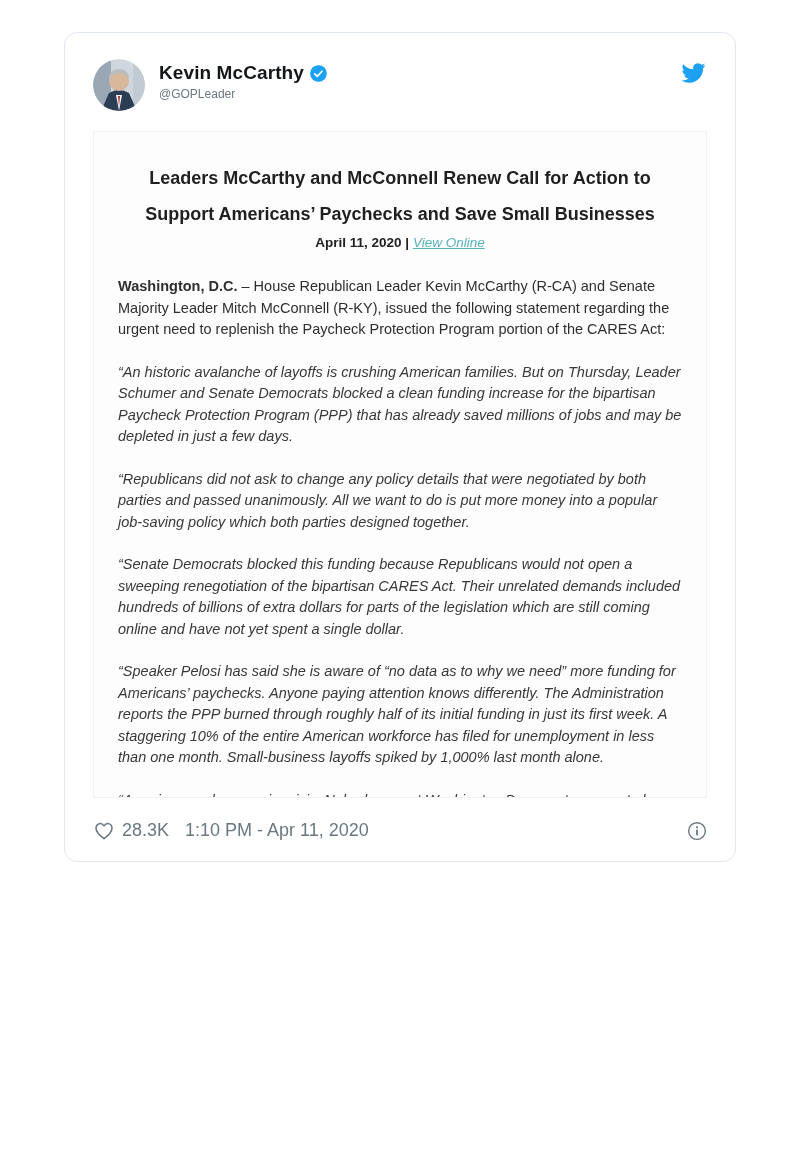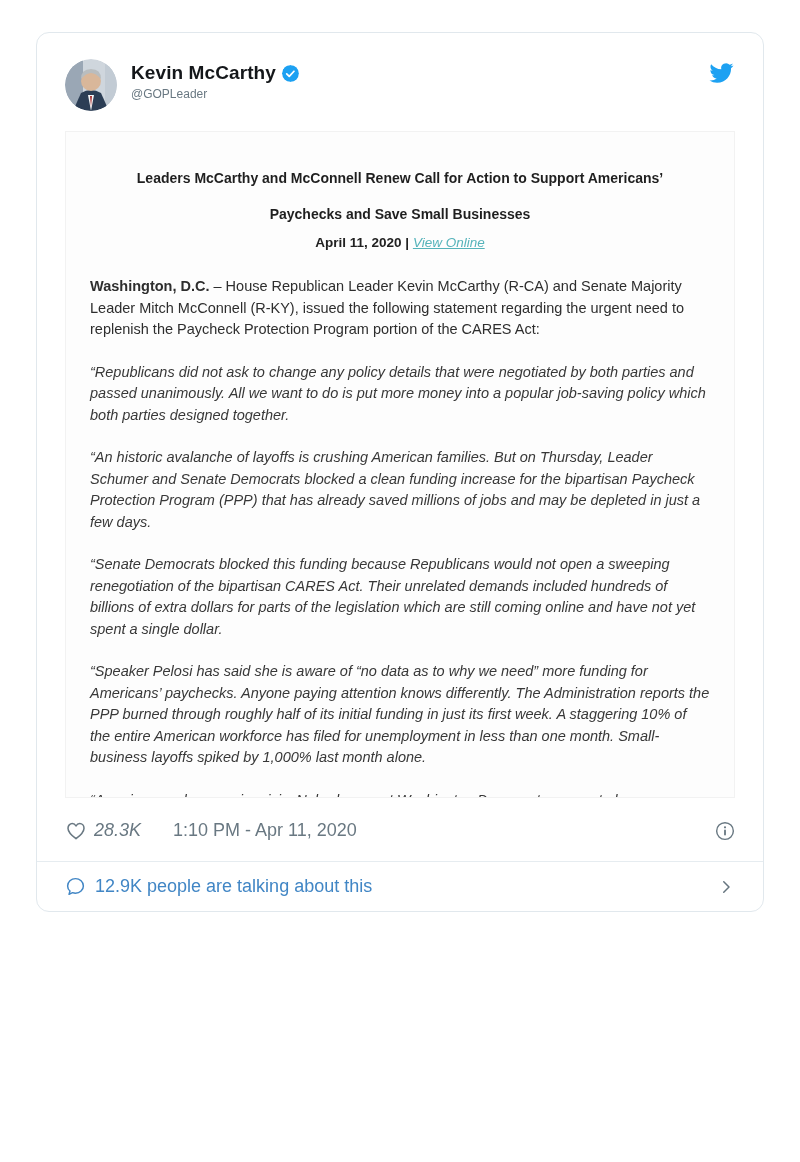--- a/index.html
+++ b/index.html
@@ -4,21 +4,21 @@
 <style>
   * { margin: 0; padding: 0; box-sizing: border-box; }
   html, body { background: #ffffff; }
   body {
     width: 800px; height: 1162px;
     font-family: "Liberation Sans", "DejaVu Sans", sans-serif;
     color: #1c2022;
     overflow: hidden;
   }
   .card {
-    width: 728px;
+    width: 672px;
     margin: 32px auto 0 auto;
     border: 1px solid #e1e8ed;
     border-radius: 13px;
     background: #fff;
   }
   .card-main { padding: 26px 28px 20px 28px; }
 
   
   .header { display: flex; align-items: flex-start; }
   .avatar {
@@ -42,39 +42,39 @@
     width: 100%;
     background: #fdfdfd;
     border: 1px solid #f2f2f2;
     padding: 28px 24px 12px 24px;
     overflow: hidden;
     height: 667px;
   }
   .pr { filter: blur(0.35px); }
   .pr-headline {
     text-align: center;
-    font-size: 14px;
+    font-size: 18px;
     font-weight: bold;
     color: #1f1f1f;
     line-height: 36px;
     padding: 0 10px;
   }
   .pr-dateline { text-align: center; margin-top: 3px; font-size: 13.5px; color: #222; }
   .pr-date { font-weight: bold; }
   .pr-sep { font-weight: bold; }
   .pr-view { color: #55b3ba; text-decoration: underline; cursor: pointer; font-style: italic; }
   .pr-body { margin-top: 26px; font-size: 14.5px; line-height: 21.5px; color: #2e2e2e; }
   .pr-body p { margin-bottom: 21px; }
   .pr-body .q { font-style: italic; color: #383838; }
   .pr-lead { font-weight: bold; }
 
   
   .footer { display: flex; align-items: center; margin-top: 22px; color: #697882; font-size: 18px; }
   .heart { width: 22px; height: 20px; margin-right: 7px; }
-  .likes { margin-right: 32px; font-style: italic; }
+  .likes { margin-right: 16px; }
   .spacer { flex: 1 1 auto; }
   .info { width: 20px; height: 20px; }
 
   
   .conv-bar {
     border-top: 1px solid #e6ecf0;
     padding: 14px 28px;
     display: flex;
     align-items: center;
     font-size: 18px;
@@ -130,22 +130,22 @@
     </div>
 
     <div class="embed">
       <div class="pr">
         <div class="pr-headline">Leaders McCarthy and McConnell Renew Call for Action to Support Americans’ Paychecks and Save Small Businesses</div>
         <div class="pr-dateline">
           <span class="pr-date">April 11, 2020</span><span class="pr-sep"> | </span><span class="pr-view">View Online</span>
         </div>
         <div class="pr-body">
           <p><span class="pr-lead">Washington, D.C.</span><span> – House Republican Leader Kevin McCarthy (R-CA) and  Senate Majority Leader Mitch McConnell (R-KY), issued the following statement regarding the urgent need to replenish the Paycheck Protection Program portion of the CARES Act:</span></p>
+          <p class="q">“An historic avalanche of layoffs is crushing American families. But on Thursday, Leader Schumer and Senate Democrats blocked a clean funding increase for the bipartisan Paycheck Protection Program (PPP) that has already saved millions of jobs and may be depleted in just a few days.</p>
           <p class="q">“Republicans did not ask to change any policy details that were negotiated by both parties and passed unanimously. All we want to do is put more money into a popular job-saving policy which both parties designed together.</p>
-          <p class="q">“An historic avalanche of layoffs is crushing American families. But on Thursday, Leader Schumer and Senate Democrats blocked a clean funding increase for the bipartisan Paycheck Protection Program (PPP) that has already saved millions of jobs and may be depleted in just a few days.</p>
           <p class="q">“Senate Democrats blocked this funding because Republicans would not open a sweeping renegotiation of the bipartisan CARES Act. Their unrelated demands included hundreds of billions of extra dollars for parts of the legislation which are still coming online and have not yet spent a single dollar.</p>
           <p class="q">“Speaker Pelosi has said she is aware of “no data as to why we need” more funding for Americans’ paychecks. Anyone paying attention knows differently. The Administration reports the PPP burned through roughly half of its initial funding in just its first week. A staggering 10% of the entire American workforce has filed for unemployment in less than one month. Small-business layoffs spiked by 1,000% last month alone.</p>
           <p class="q">“American workers are in crisis. Nobody except Washington Democrats seems to be</p>
         </div>
       </div>
     </div>
 
     <div class="footer">
       <svg class="heart" viewBox="0 0 24 22">
         <path d="M12 19.5 C8 16.5 3.2 12.8 3.2 7.9 C3.2 5 5.4 2.8 7.9 2.8 C9.8 2.8 11.2 4 12 5.5 C12.8 4 14.2 2.8 16.1 2.8 C18.6 2.8 20.8 5 20.8 7.9 C20.8 12.8 16 16.5 12 19.5 Z" fill="none" stroke="#697882" stroke-width="1.7" stroke-linejoin="round"></path>
@@ -154,22 +154,13 @@
       <span class="timestamp">1:10 PM - Apr 11, 2020</span>
       <span class="spacer"></span>
       <svg class="info" viewBox="0 0 24 24">
         <circle cx="12" cy="12" r="10" fill="none" stroke="#697882" stroke-width="1.7"></circle>
         <circle cx="12" cy="7.6" r="1.3" fill="#697882"></circle>
         <rect x="10.9" y="10.3" width="2.2" height="7" rx="1.1" fill="#697882"></rect>
       </svg>
     </div>
   </div>
 
-  <div class="conv-bar">
-    <svg class="bubble" viewBox="0 0 24 24">
-      <path d="M12 3 C7 3 3 6.7 3 11.3 C3 13.6 4 15.7 5.7 17.2 L4.6 21 L8.6 19 C9.7 19.4 10.8 19.6 12 19.6 C17 19.6 21 15.9 21 11.3 C21 6.7 17 3 12 3 Z" fill="none" stroke="#4186c5" stroke-width="1.7" stroke-linejoin="round"></path>
-    </svg>
-    <span>12.9K people are talking about this</span>
-    <svg class="chevron" viewBox="0 0 24 24">
-      <path d="M9 5 L16 12 L9 19" fill="none" stroke="#66757f" stroke-width="2" stroke-linecap="round" stroke-linejoin="round"></path>
-    </svg>
-  </div>
 </div>
 
 </body></html>

